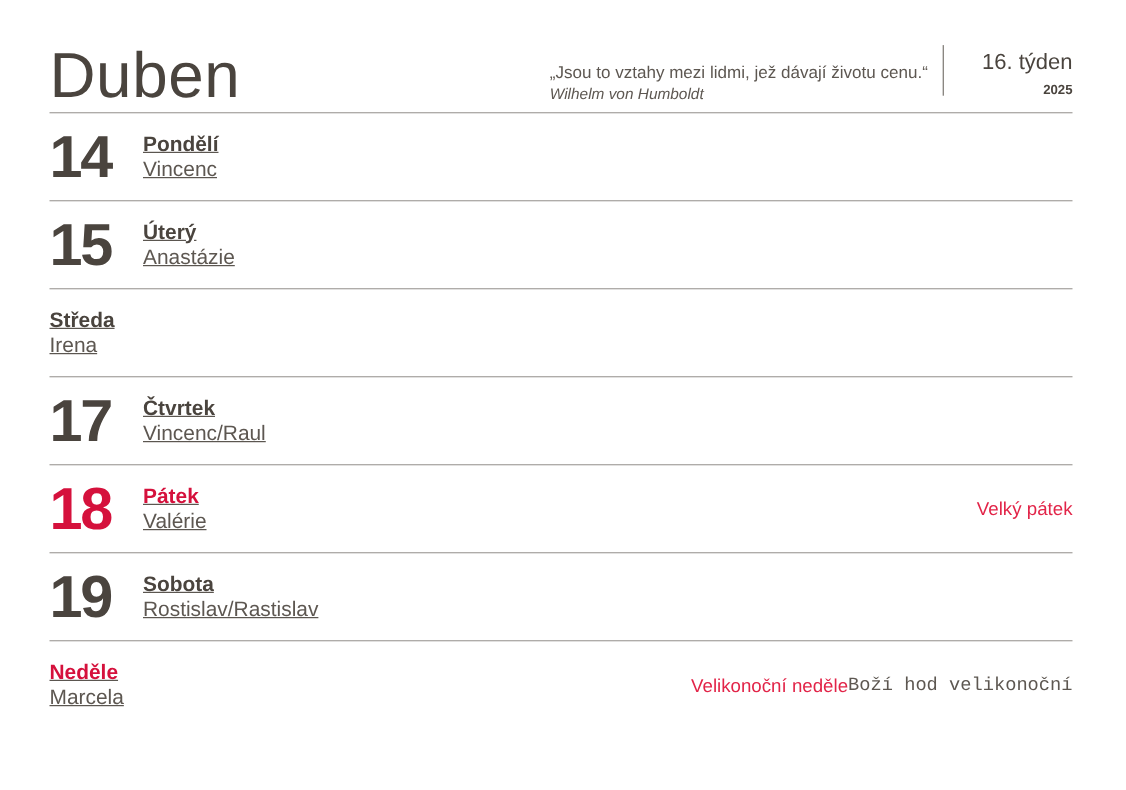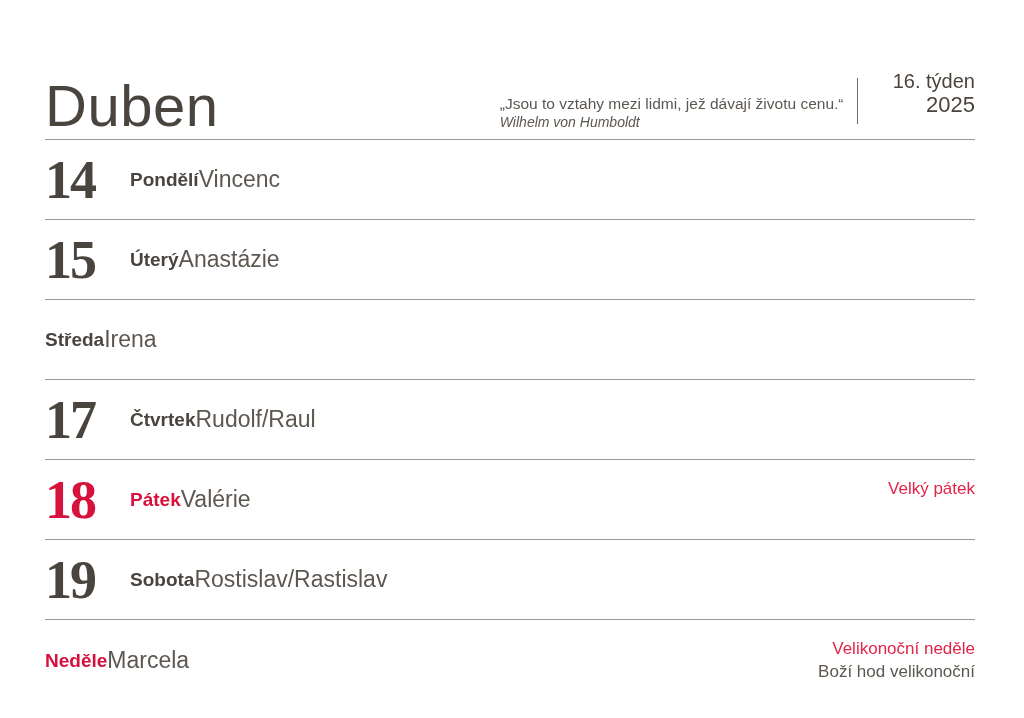--- a/index.html
+++ b/index.html
@@ -17,21 +17,21 @@
     background:var(--bg);
     font-family:"Liberation Sans","DejaVu Sans",sans-serif;
     color:var(--text-dark);
   }
   .page{
     width:1024px;height:718px;
     padding:0 49px 0 45px;
   }
   
   .header{
-    height:140px;
+    height:103px;
     display:flex;
     align-items:flex-end;
     border-bottom:1.5px solid var(--line);
     padding-bottom:6px;
   }
   .month-title{
     font-size:58px;
     font-weight:300;
     line-height:0.95;
     letter-spacing:0.5px;
@@ -54,83 +54,83 @@
     line-height:18px;
   }
   .header-divider{
     width:1.5px;
     background:var(--divider);
     height:46px;
     margin-bottom:9px;
   }
   .week-block{
     margin-left:13px;
-    margin-bottom:16px;
+    margin-bottom:3px;
     text-align:right;
     min-width:104px;
   }
   .week-number{
     font-size:20px;
     line-height:24px;
     color:var(--text-dark);
   }
   .year{
-    font-size:22px;
-    font-weight:normal;
+    font-size:12px;
+    font-weight:bold;
     line-height:24px;
     color:var(--text-dark);
   }
   
   .day-row{
     height:80px;
     display:flex;
     align-items:center;
     border-bottom:1.5px solid var(--line);
   }
   .day-row.last{border-bottom:none;}
   .date{
     width:85px;
     font-size:54px;
     font-weight:bold;
     letter-spacing:-2px;
     line-height:1;
     color:var(--text-dark);
-    font-family:Liberation Serif, serif;
-  }
-  .texts{display:flex;flex-direction:row;}
+  }
+  .texts{display:flex;flex-direction:column;text-decoration:underline;}
   .dayname{
     font-size:19px;
     font-weight:bold;
     line-height:23px;
     min-height:23px;
     color:var(--text-dark);
   }
   .nameday{
-    font-size:23px;
+    font-size:19px;
     line-height:23px;
     min-height:23px;
     color:var(--text-gray);
   }
   .holidays{
     margin-left:auto;
     text-align:right;
     display:flex;
-    flex-direction:column;
+    flex-direction:row;
   }
   .holiday1{
     font-size:17px;
     line-height:23px;
     min-height:23px;
     color:var(--red-light);
   }
   .holiday2{
     font-size:17px;
     line-height:23px;
     min-height:23px;
     color:var(--text-gray);
+    font-family:Liberation Mono, monospace;
   }
   
   .day-row.red .date,
   .day-row.red .dayname{color:var(--red);}
 </style>
 </head>
 <body>
 
 <div class="page">
 
@@ -183,21 +183,21 @@
     <div class="holidays">
       <div class="holiday1"></div>
       <div class="holiday2"></div>
     </div>
   </div>
 
   <div class="day-row">
     <div class="date">17</div>
     <div class="texts">
       <div class="dayname">Čtvrtek</div>
-      <div class="nameday">Rudolf/Raul</div>
+      <div class="nameday">Vincenc/Raul</div>
     </div>
     <div class="holidays">
       <div class="holiday1"></div>
       <div class="holiday2"></div>
     </div>
   </div>
 
   <div class="day-row red">
     <div class="date">18</div>
     <div class="texts">

